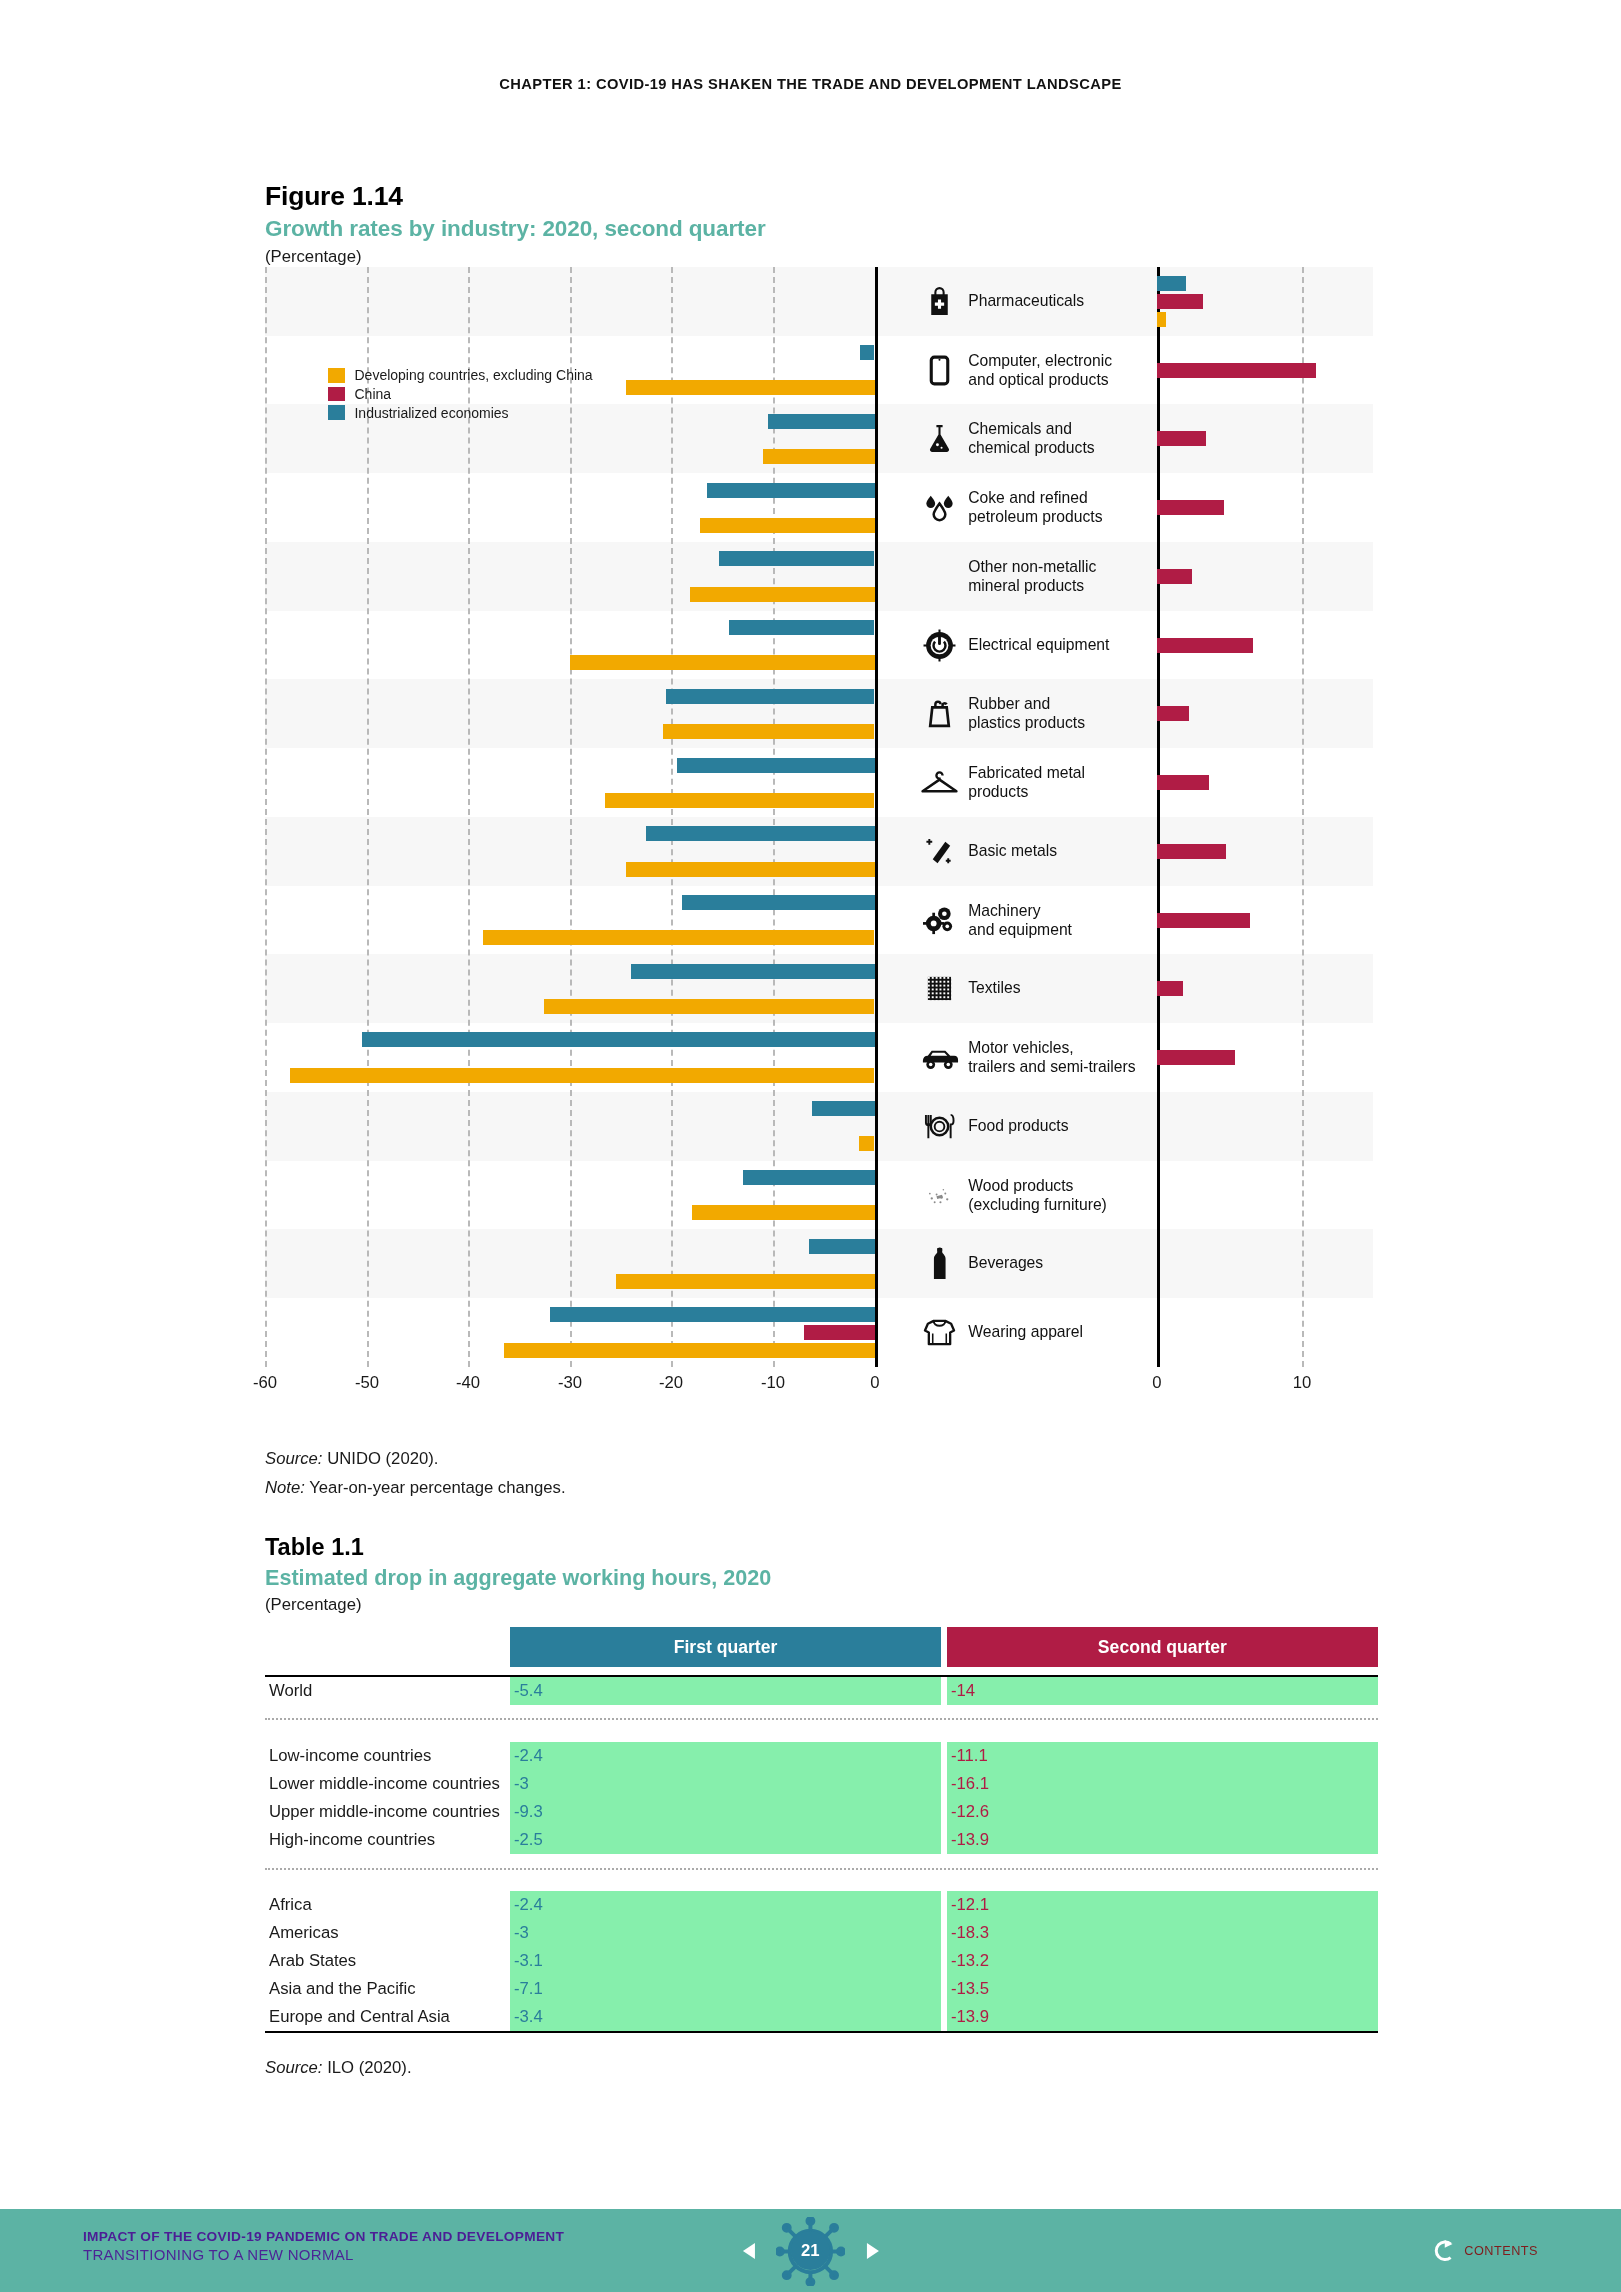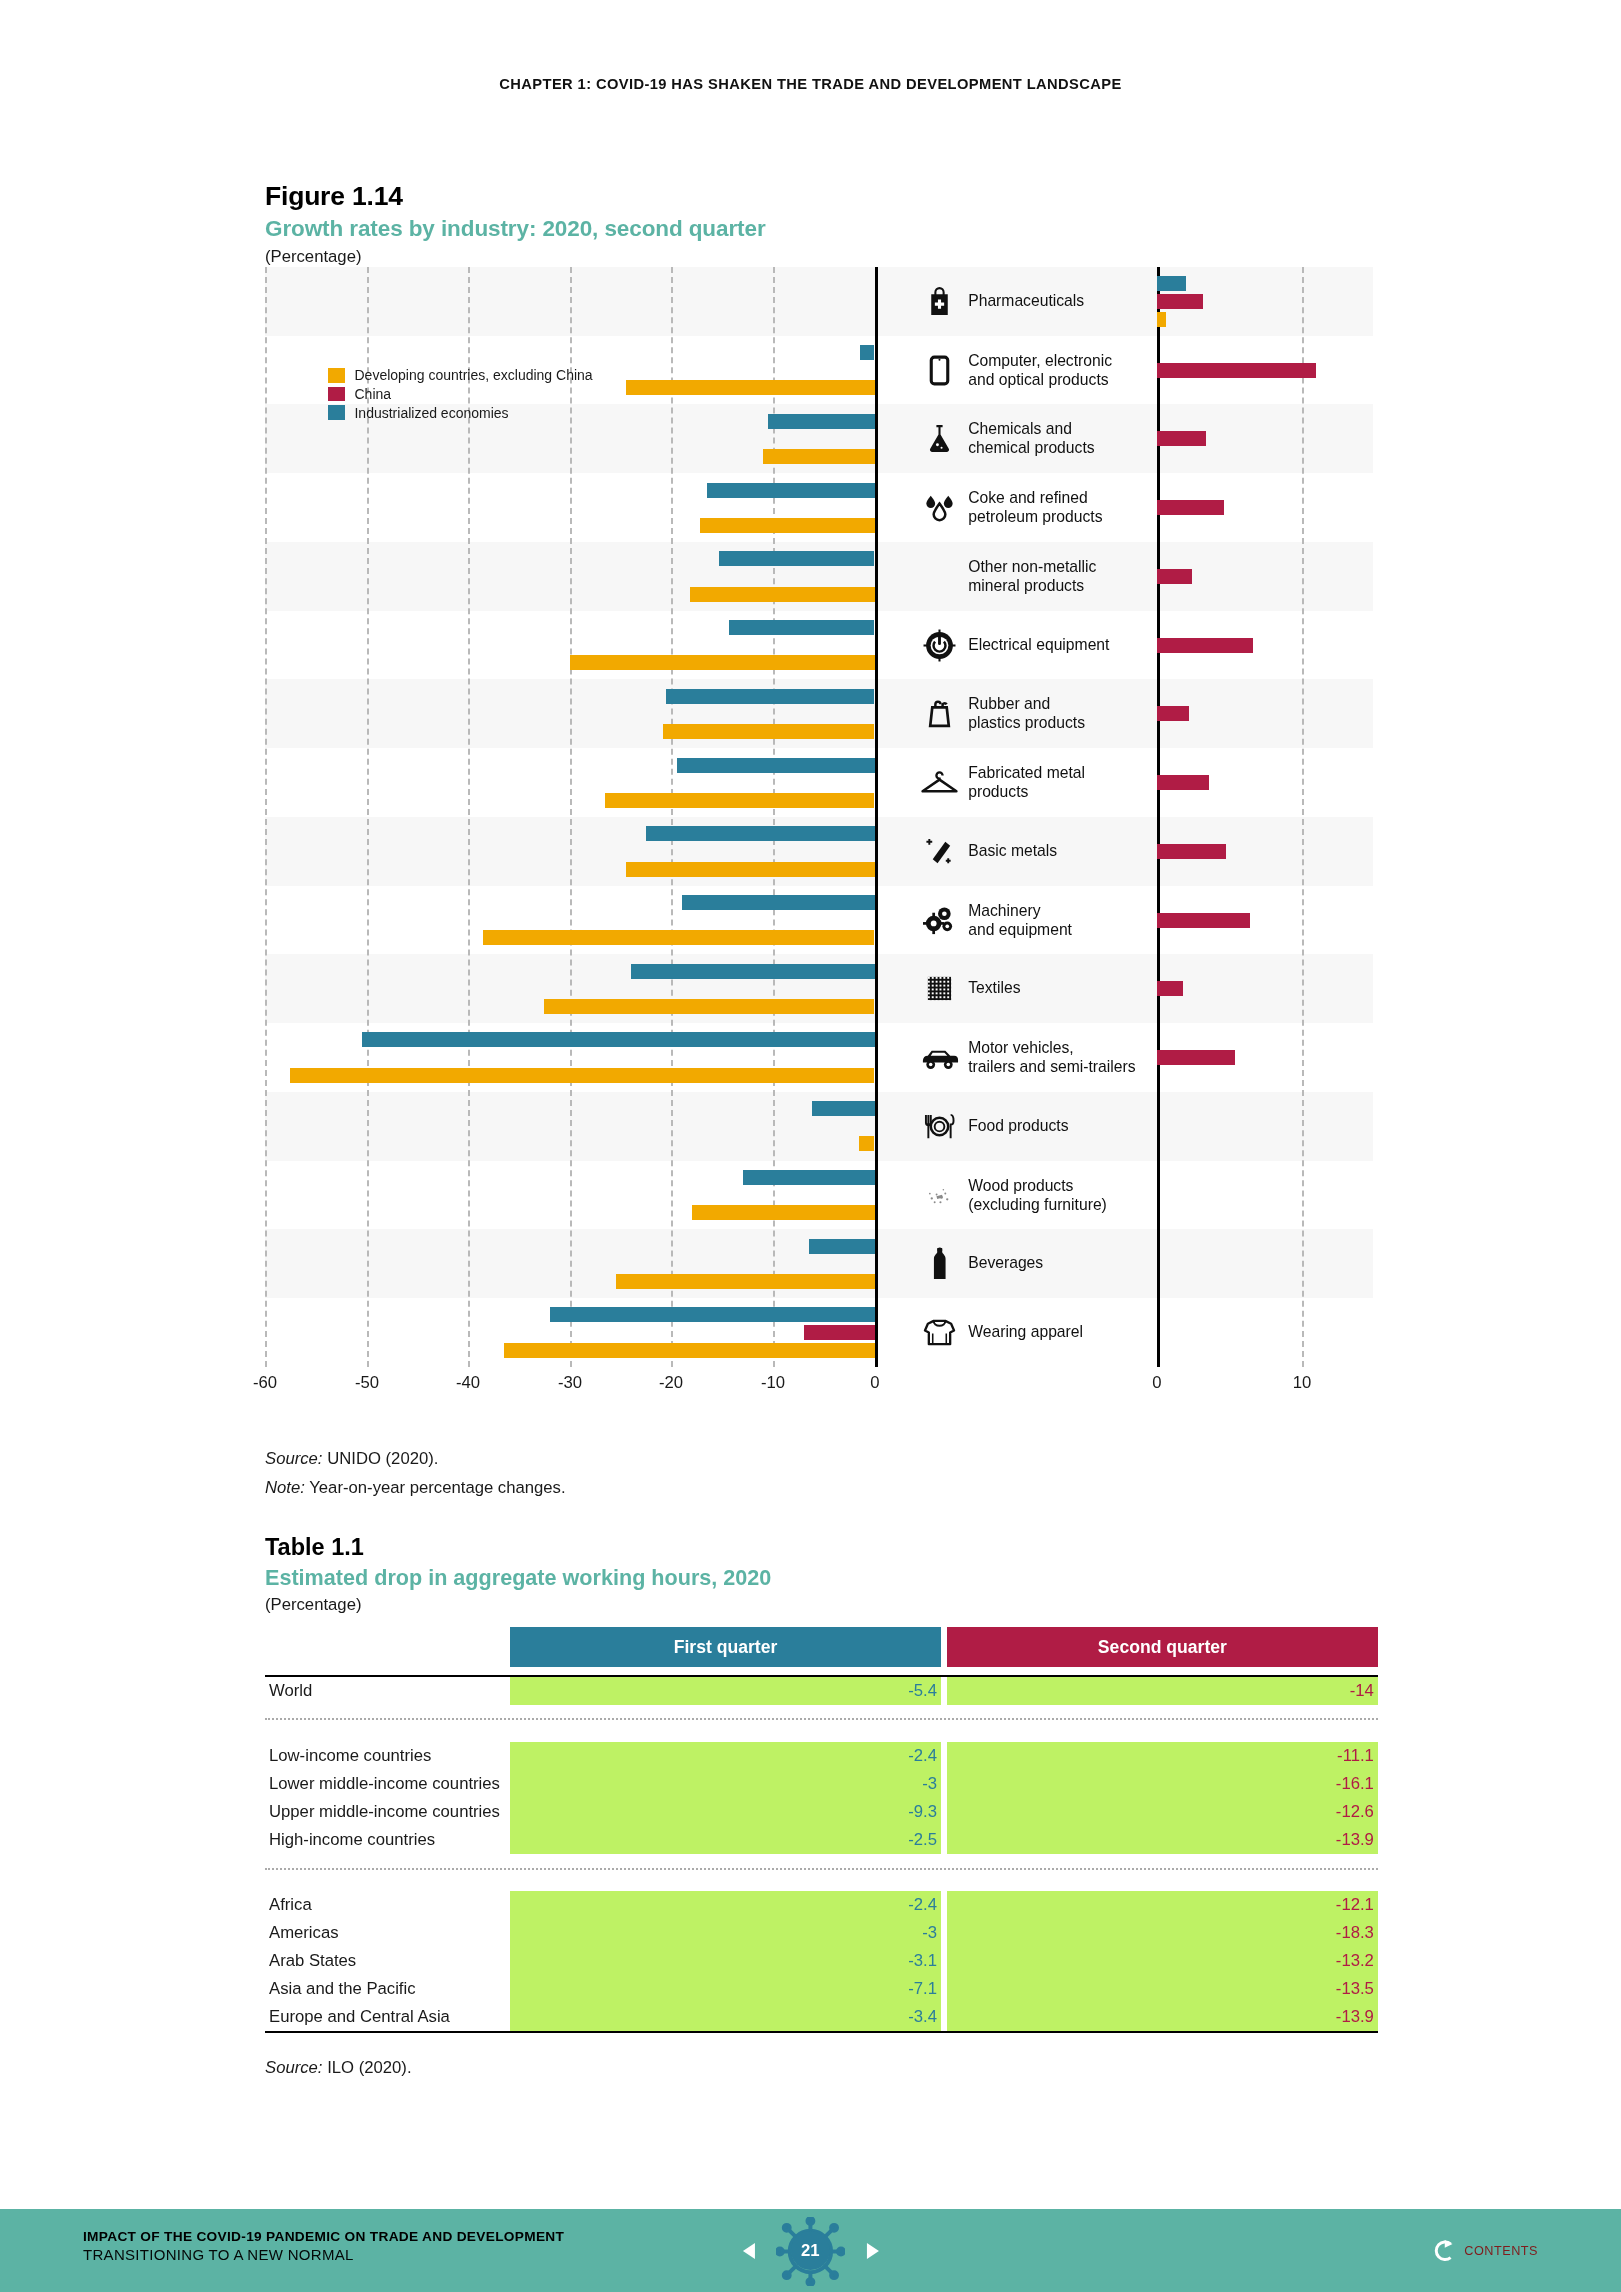--- a/index.html
+++ b/index.html
@@ -97,32 +97,32 @@
     height:32px; line-height:32px;
   }
   .h-q1 { background:#2a7e9b; }
   .h-q2 { background:#b01c45; }
   .hsp  { width:5.9px; }
   .rule-top { border-bottom:2.9px solid #000; height:2.9px; }
   .rule-bot { border-top:2.9px solid #000; height:2.9px; }
   .rule-dash { border-top:2px dotted #aaa; height:2px; }
   .spacer8 td { height:13.7px; }
   .lblcell { font-size:16.7px; color:#1a1a1a; padding:2.9px 0 2.9px 2px; white-space:nowrap; }
-  .valcell { text-align:right; font-size:16.7px; background:#bef264; padding:4.9px 0; }
+  .valcell { text-align:left; font-size:16.7px; background:#86efac; padding:4.9px 0; }
   .v-q1 { color:#2a7e9b; }
   .v-q2 { color:#b01c45; }
   .gapcell { background:#fff; }
   .src3 { position:absolute; left:265px; top:2058px; font-size:16.7px; color:#1a1a1a; }
 
   
   .footer {
     position:absolute; left:0; bottom:0; width:100%; height:84px;
     background:#5cb3a4;
   }
-  .foot-txt { position:absolute; left:83px; top:19.6px; color:#000000; }
+  .foot-txt { position:absolute; left:83px; top:19.6px; color:#4c1d95; }
   .foot-l1 { font-size:13.7px; font-weight:bold; letter-spacing:0.3px; }
   .foot-l2 { font-size:15px; letter-spacing:0.3px; margin-top:2.9px; opacity:.95; }
   .foot-center { position:absolute; left:50%; top:7.8px; transform:translateX(-50%); display:flex; align-items:center; gap:21.6px;}
   .arrowL, .arrowR { width:0;height:0;border-top:8.8px solid transparent;border-bottom:8.8px solid transparent; }
   .arrowL { border-right:12.7px solid #ffffff; }
   .arrowR { border-left:12.7px solid #ffffff; }
   .pagebadge {
     width:39px;height:39px;border-radius:50%;background:#2a7e9b;color:#fff;
     display:flex;align-items:center;justify-content:center;font-size:16.7px;font-weight:bold;
   }

